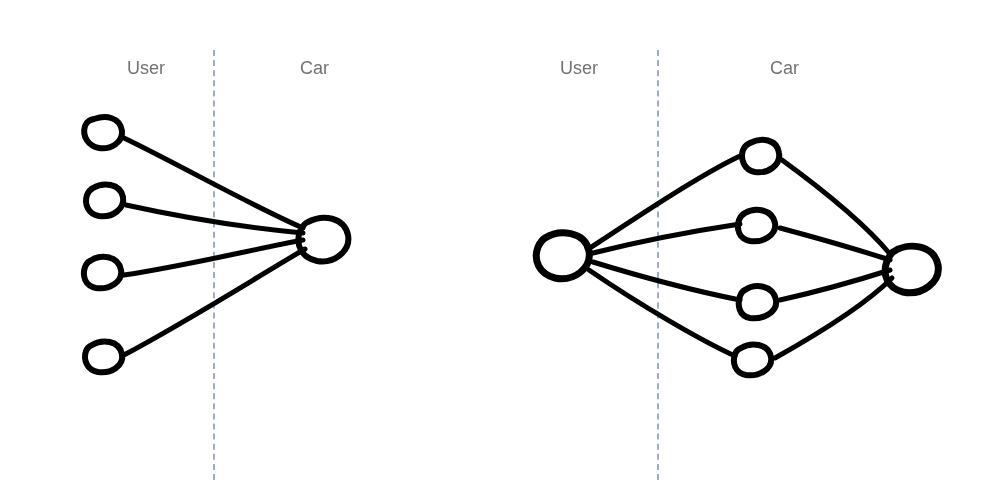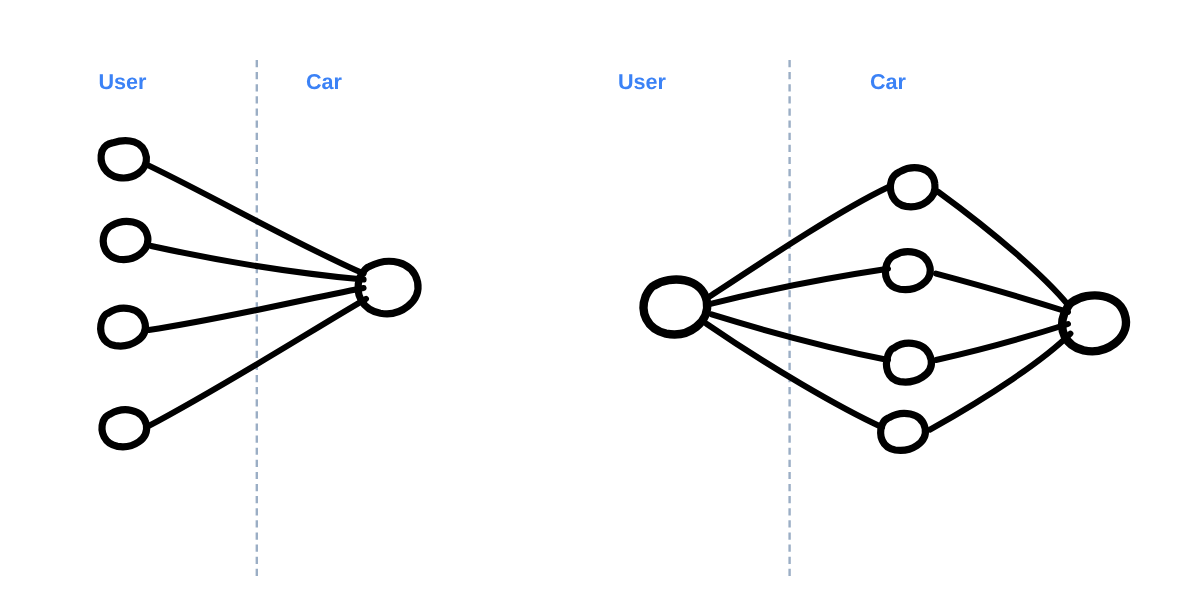--- a/index.html
+++ b/index.html
@@ -6,22 +6,23 @@
     body { 
       width: 1000px; 
       height: 500px; 
       background: #ffffff; 
       font-family: -apple-system, BlinkMacSystemFont, "Segoe UI", Arial, sans-serif;
       position: relative;
     }
     .label {
       position: absolute;
       font-size: 18px;
-      font-weight: 700;
-      color: #3b82f6;
+      font-weight: 400;
+      color: #737373;
+      margin-left: 45px;
     }
     .divider {
       position: absolute;
       border-left: 2px dashed #5a7aa0;
       opacity: 0.6;
       top: 50px;
       height: 430px;
     }
     svg.drawing {
       position: absolute;

